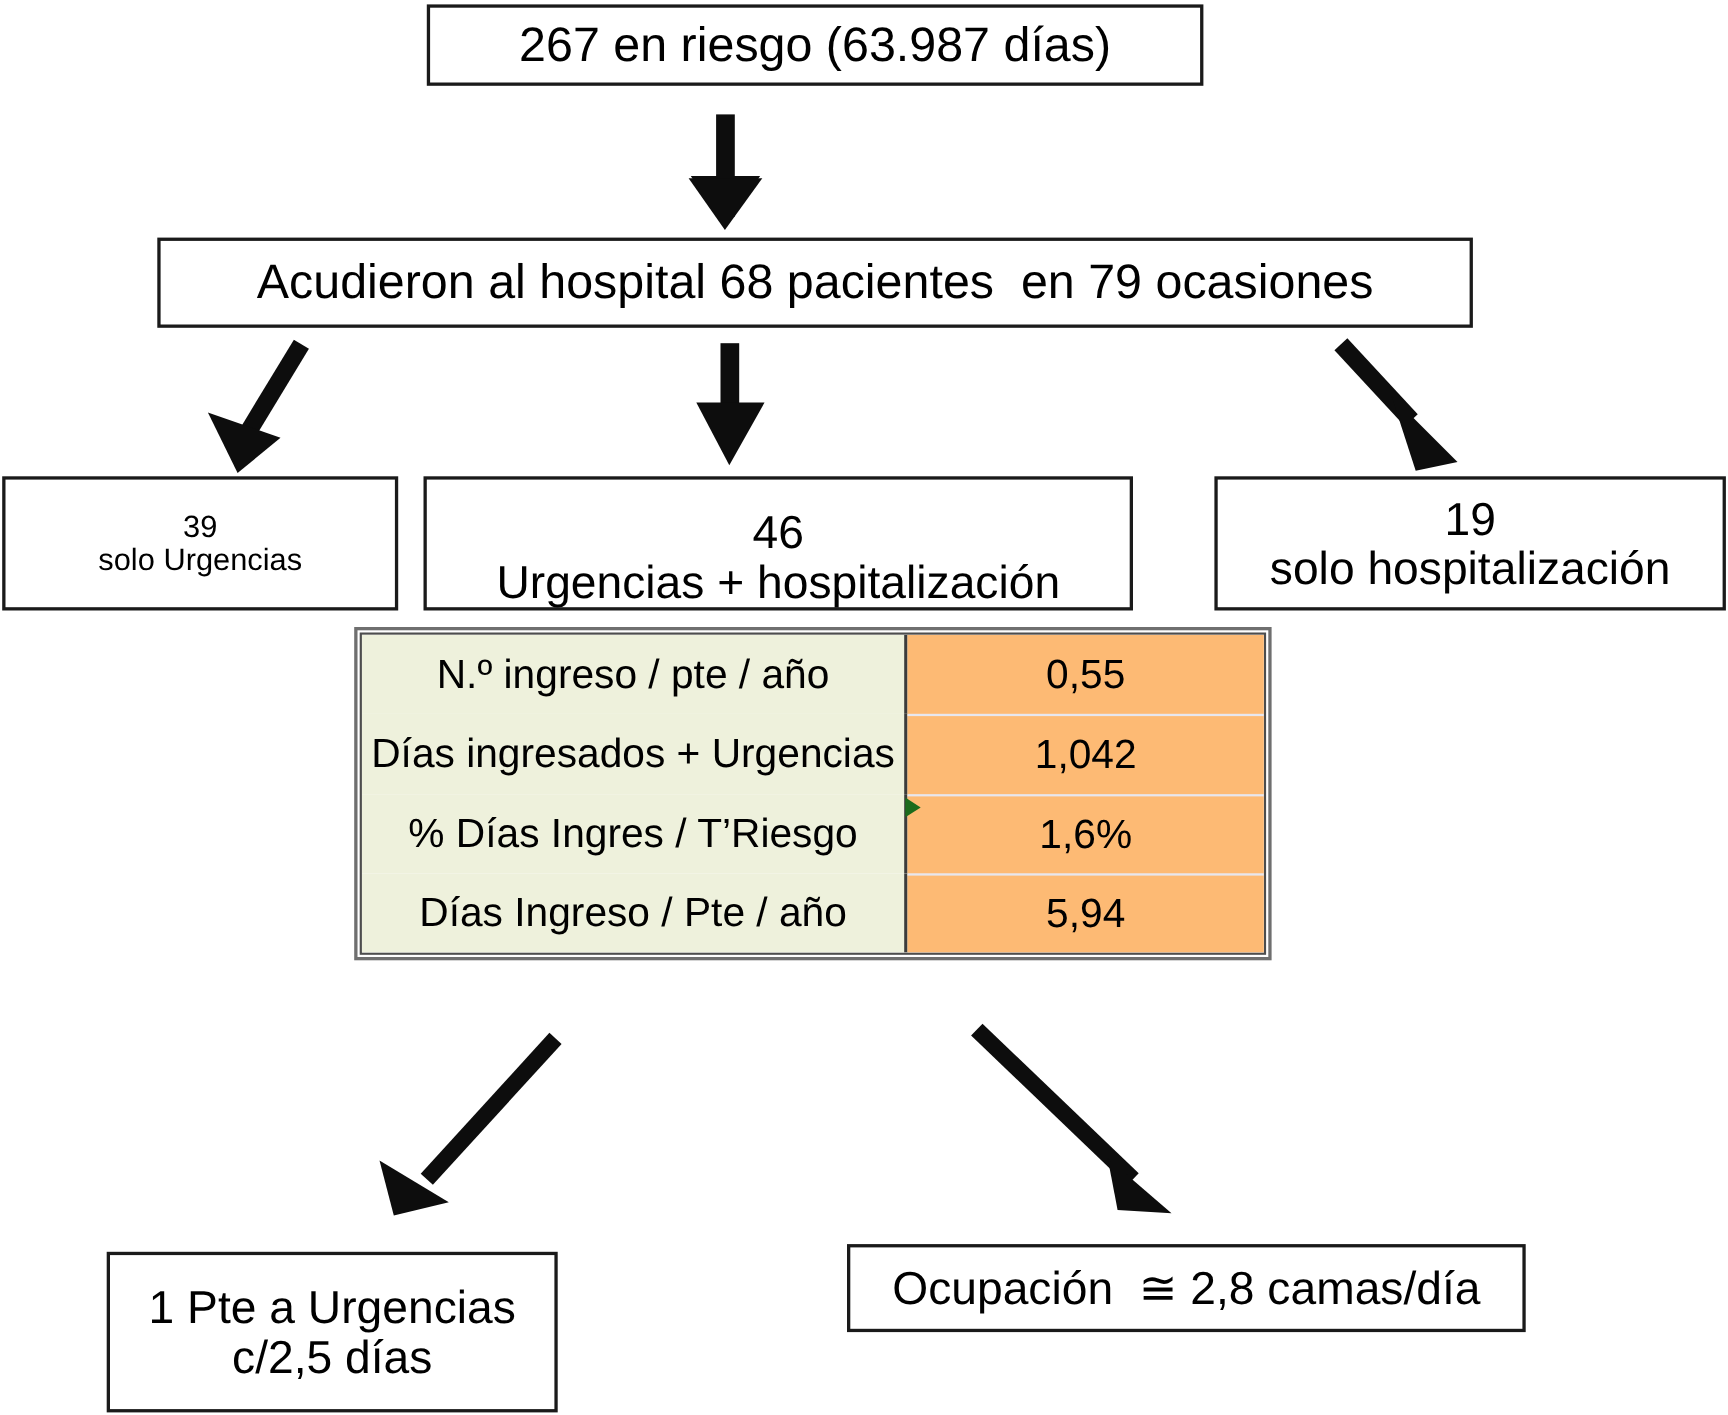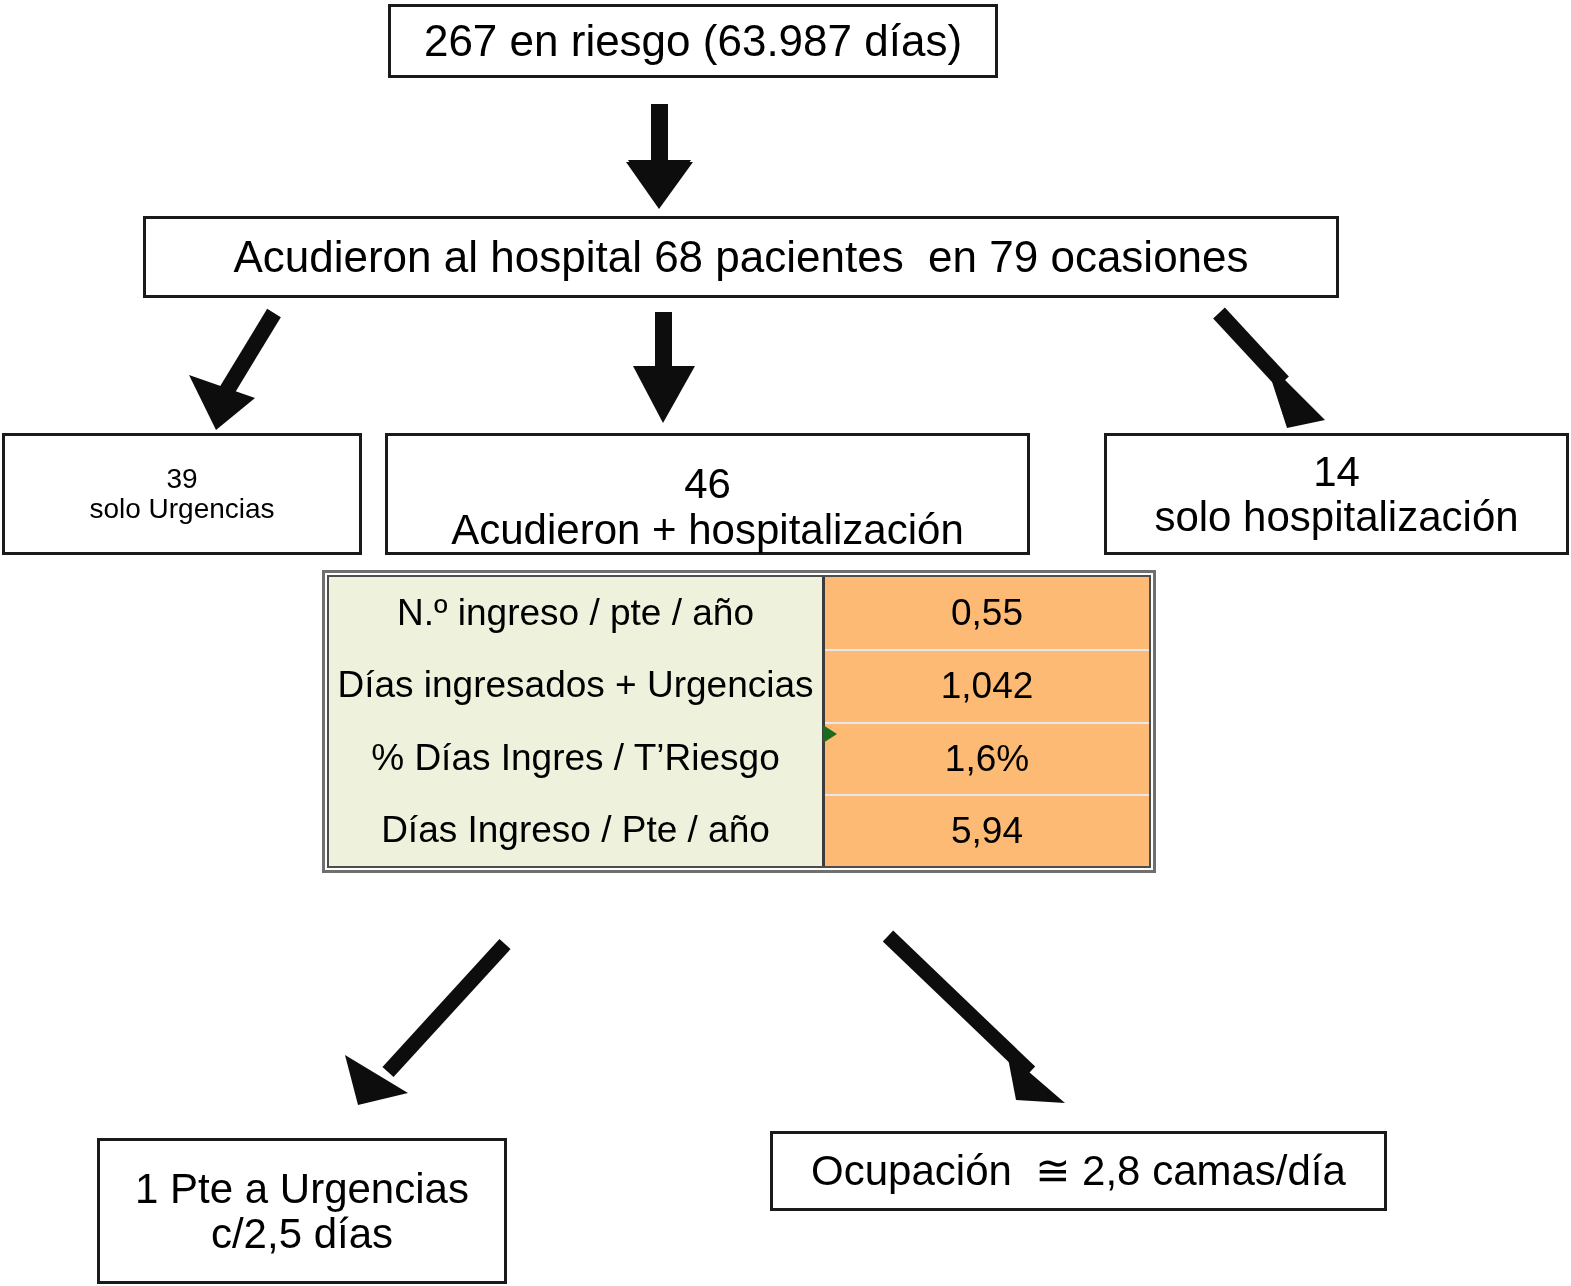--- a/index.html
+++ b/index.html
@@ -39,21 +39,21 @@
     text-align: center;
     line-height: 1.08;
   }
   .node .line {
     display: block;
     white-space: pre;
   }
 
   
   #node-risk {
-    left: 388px; top: 4px; width: 610px; height: 74px;
+    left: 388px; top: 4px; width: 706px; height: 74px;
     font-size: 44px;
   }
   #node-visits {
     left: 143px; top: 216px; width: 1196px; height: 82px;
     font-size: 44px;
   }
   #node-er-only {
     left: 2px; top: 433px; width: 360px; height: 122px;
     font-size: 28px;
   }
@@ -185,25 +185,25 @@
     <span class="line">Acudieron al hospital 68 pacientes  en 79 ocasiones</span>
   </div>
 
   <div class="node" id="node-er-only">
     <span class="line">39</span>
     <span class="line">solo Urgencias</span>
   </div>
 
   <div class="node" id="node-er-hosp">
     <span class="line">46</span>
-    <span class="line">Acudieron + hospitalización</span>
+    <span class="line">Urgencias + hospitalización</span>
   </div>
 
   <div class="node" id="node-hosp-only">
-    <span class="line">14</span>
+    <span class="line">19</span>
     <span class="line">solo hospitalización</span>
   </div>
 
   <div id="metrics-table">
     <div id="metrics-inner">
 
       <div class="mrow">
         <div class="mlabel">N.º ingreso / pte / año</div>
         <div class="mval">0,55</div>
       </div>

